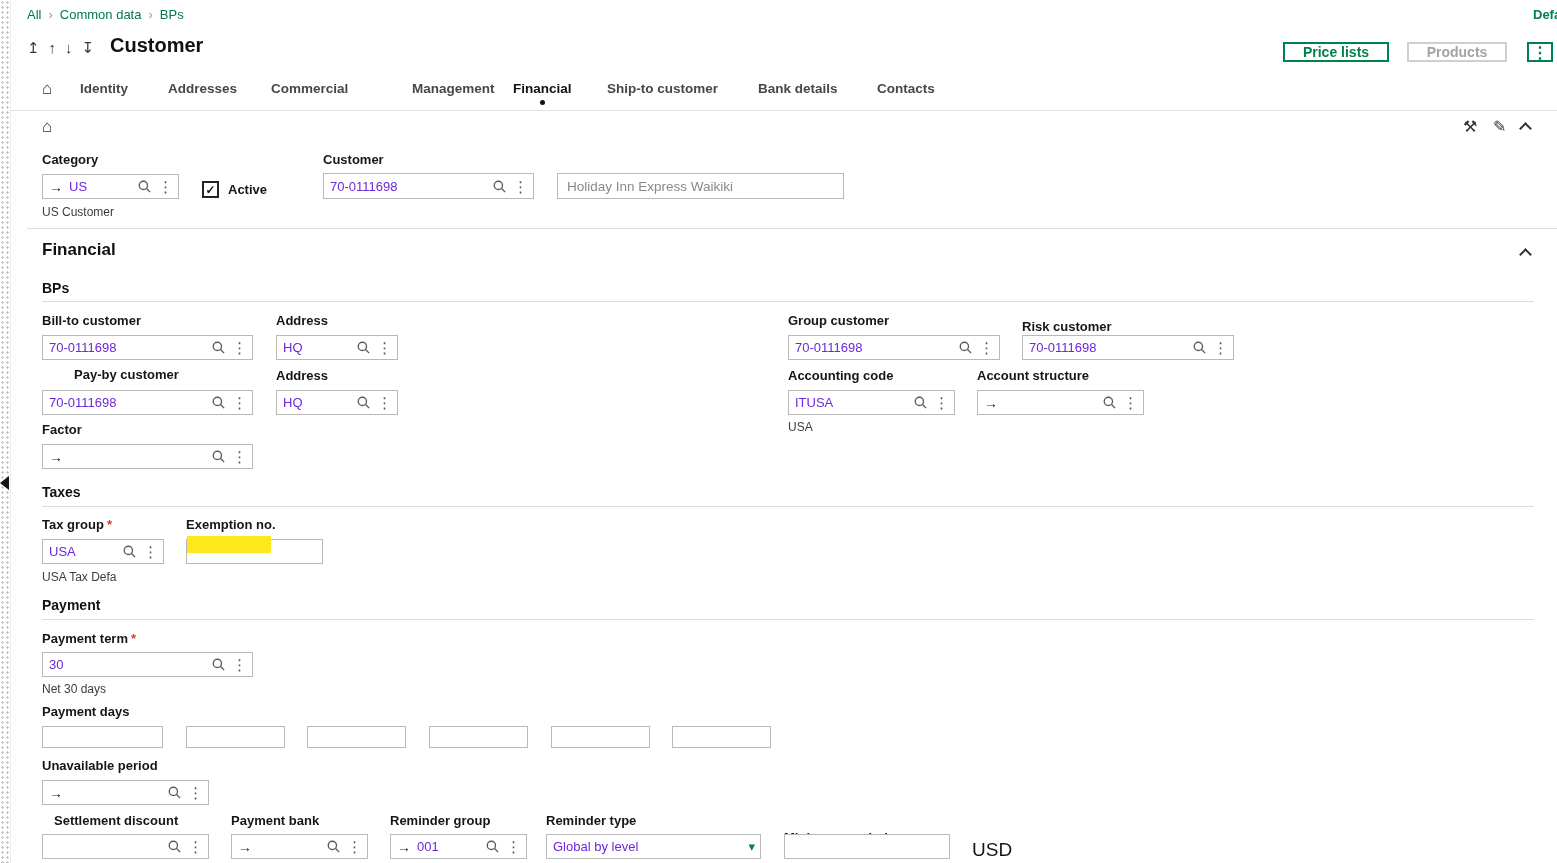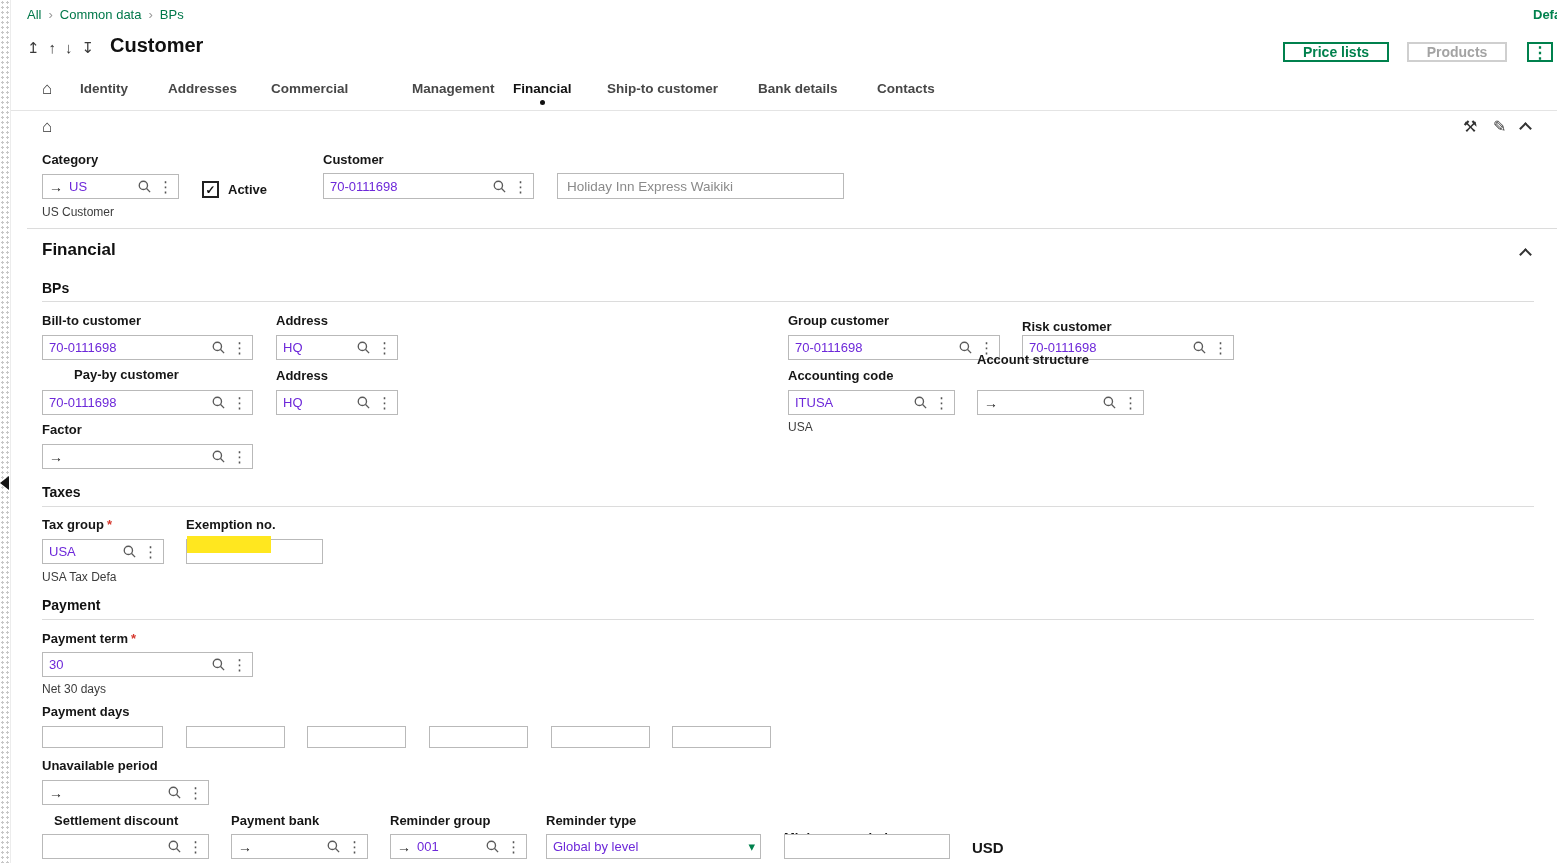--- a/index.html
+++ b/index.html
@@ -225,21 +225,21 @@
   <span class="icon mag">
       <svg class="magsvg" viewBox="0 0 20 20">
         <circle cx="8.5" cy="8.5" r="5.5" fill="none" stroke="#5a5a5a" stroke-width="1.8"></circle>
         <line x1="12.8" y1="12.8" x2="17.5" y2="17.5" stroke="#5a5a5a" stroke-width="1.8"></line>
       </svg>
     </span>
   <span class="icon dots">⋮</span>
 </div>
 <div class="helper" style="left:788px; top:420px;">USA</div>
 
-<div class="lbl" style="left:977px; top:352px;">Account structure</div>
+<div class="lbl" style="left:977px; top:368px;">Account structure</div>
 <div class="field" style="left:977px; top:390px; width:167px;">
   <span class="icon jump">→</span>
   <span class="val"></span>
   <span class="icon mag">
       <svg class="magsvg" viewBox="0 0 20 20">
         <circle cx="8.5" cy="8.5" r="5.5" fill="none" stroke="#5a5a5a" stroke-width="1.8"></circle>
         <line x1="12.8" y1="12.8" x2="17.5" y2="17.5" stroke="#5a5a5a" stroke-width="1.8"></line>
       </svg>
     </span>
   <span class="icon dots">⋮</span>
@@ -355,13 +355,13 @@
         <line x1="12.8" y1="12.8" x2="17.5" y2="17.5" stroke="#5a5a5a" stroke-width="1.8"></line>
       </svg>
     </span>
   <span class="icon dots">⋮</span>
 </div>
 <div class="field" style="left:546px; top:834px; width:215px;">
   <span class="val">Global by level</span>
   <span class="icon caret">▾</span>
 </div>
 <div class="inputbox" style="left:784px; top:834px; width:166px; height:25px;"></div>
-<div class="lbl" style="left:972px; top:839px; font-weight:bold; font-size:15px;">USD</div>
+<div class="lbl" style="left:972px; top:839px; font-weight:normal; font-size:19px;">USD</div>
 
 </body></html>

